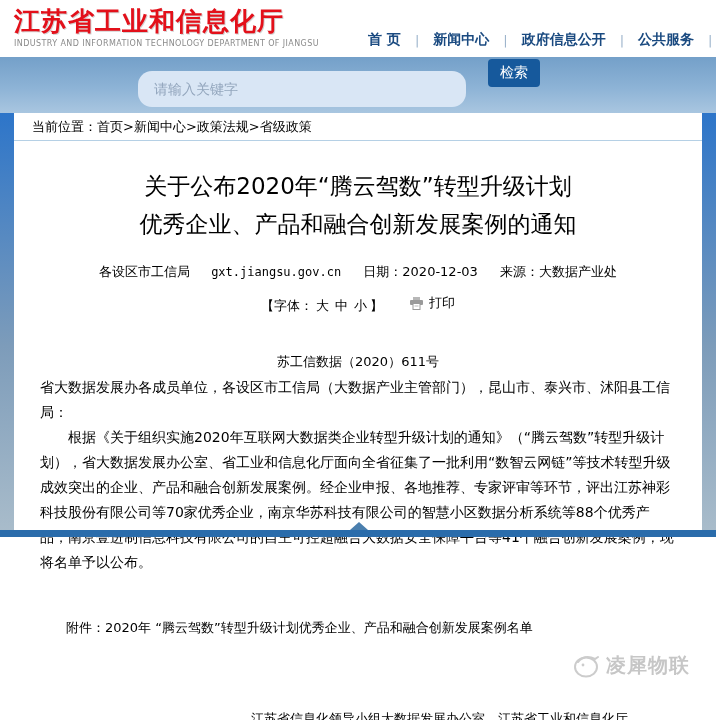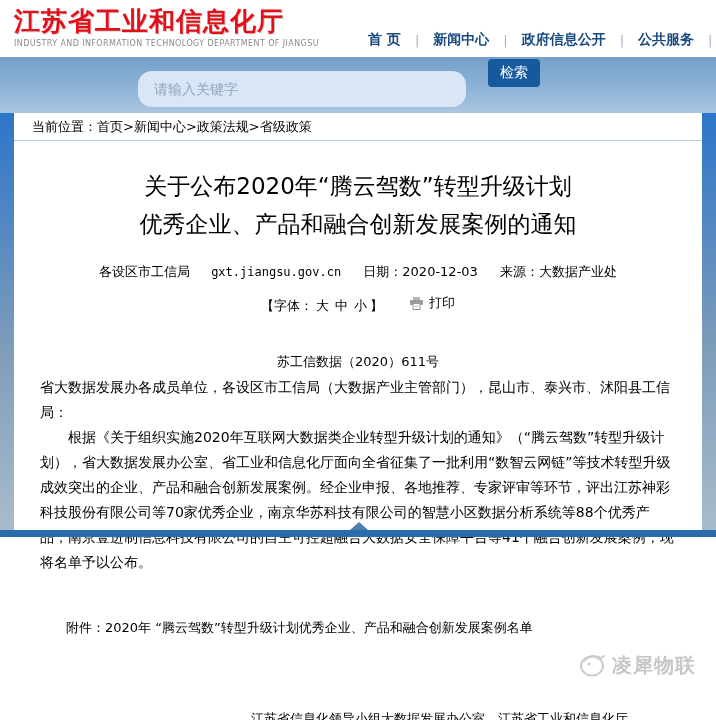--- a/index.html
+++ b/index.html
@@ -53,21 +53,21 @@
   .print-icon { display:inline-block; vertical-align:-1px; }
   .doc-num { margin-top:38px; text-align:center; font-size:13px; color:#000; }
   .body-text { margin-top:4px; font-size:14px; line-height:25px; color:#000; }
   .body-text p { margin:0; }
   .indent { text-indent:2em; }
   .attachment { margin-top:40px; font-size:13px; line-height:25px; color:#000; text-indent:2em; cursor:pointer; }
   .signature { margin-top:70px; font-size:13px; color:#000; text-align:right; padding-right:48px; }
   .sign-date { margin-top:7px; font-size:13px; color:#000; text-align:center; }
 
   
-  .watermark { position:absolute; right:6px; bottom:12px; display:flex; align-items:flex-start; gap:4px; opacity:0.5; pointer-events:none; }
+  .watermark { position:absolute; right:12px; bottom:12px; display:flex; align-items:flex-end; gap:4px; opacity:0.5; pointer-events:none; }
   .watermark-label { color:#8f8f8f; font-size:20px; font-weight:bold; letter-spacing:1px; }
 </style>
 </head>
 <body>
 
 <div class="page">
 
   <div class="top-white">
     <div class="logo">
       <div class="logo-title">江苏省工业和信息化厅</div>

